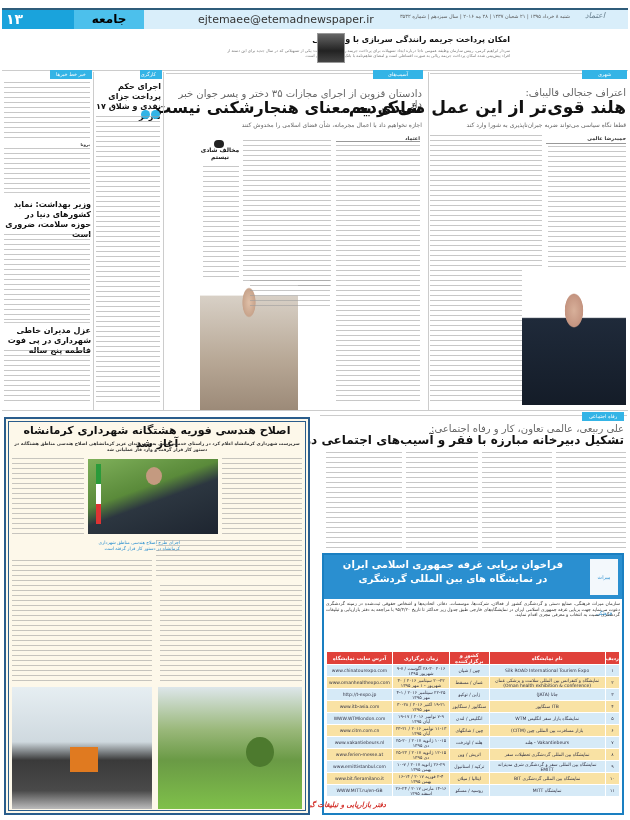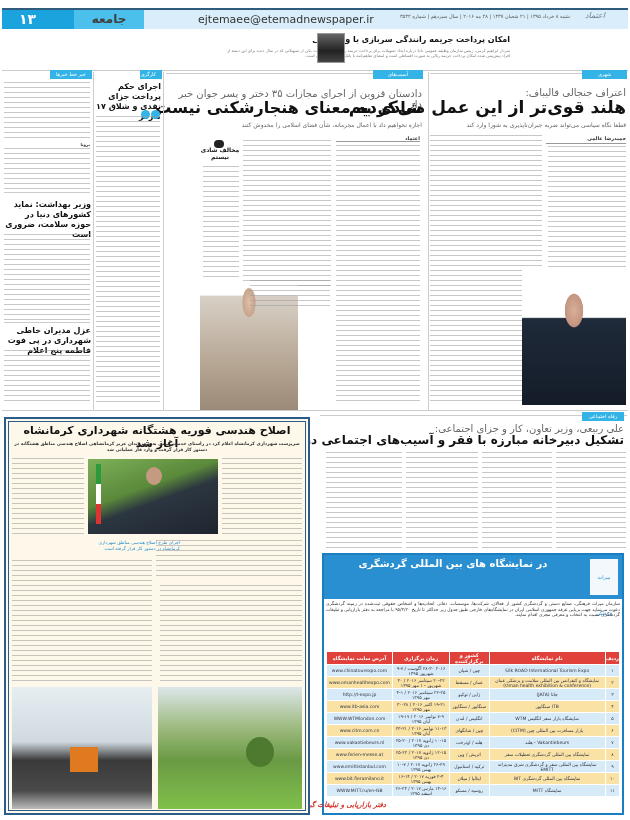--- a/index.html
+++ b/index.html
@@ -1,20 +1,20 @@
 <!DOCTYPE html>
 <html><head>
 <meta charset="utf-8">
 <style>
 *{box-sizing:border-box;margin:0;padding:0}
 body{width:630px;height:820px;background:#fff;font-family:"DejaVu Sans",sans-serif;overflow:hidden;position:relative;direction:rtl}
 .abs{position:absolute}
 .header{left:2px;top:8px;width:626px;height:21px;background:#d9eefa;border-top:2px solid #2f5c7a}
-.pagenum{left:2px;top:10px;width:72px;height:19px;background:#1aa3dc;color:#fff;font-weight:bold;font-size:14px;text-align:left;padding-left:17px;line-height:19px;direction:ltr}
-.section{left:74px;top:10px;width:70px;height:19px;background:#4cc0ec;color:#404040;font-size:12px;text-align:center;line-height:19px;font-weight:bold}
+.pagenum{left:2px;top:10px;width:72px;height:19px;background:#1aa3dc;color:#fff;font-weight:bold;font-size:14px;text-align:left;padding-left:4px;line-height:19px;direction:ltr}
+.section{left:74px;top:10px;width:70px;height:19px;background:#4cc0ec;color:#000000;font-size:12px;text-align:center;line-height:19px;font-weight:bold}
 .email{left:198px;top:13px;font-size:11px;color:#333;direction:ltr}
 .dateline{left:380px;top:13px;width:190px;font-size:5px;color:#555;text-align:right}
 .logo{left:575px;top:11px;width:40px;height:16px;font-size:8px;color:#6a8190;font-style:italic;text-align:center}
 .topbrief{left:200px;top:33px;width:430px;height:34px}
 .brief-title{position:absolute;right:120px;top:2px;font-size:8px;font-weight:bold;color:#111}
 .brief-text{position:absolute;right:120px;top:15px;width:290px;font-size:4px;line-height:5px;color:#777}
 .brief-photo{position:absolute;right:285px;top:0;width:28px;height:30px;background:linear-gradient(180deg,#666 0%,#222 60%,#444 100%);border:1px solid #999}
 .rule{height:1px;background:#ccc}
 .tag{height:9px;background:#34b4e6;color:#fff;font-size:5px;line-height:9px;padding:0 6px;text-align:center}
 .kicker{font-size:10px;color:#666}
@@ -85,35 +85,36 @@
 <div class="abs vr" style="left:93px;top:72px;height:338px"></div>
 <div class="abs tag" style="left:50px;top:70px;width:42px">خبر خط خبرها</div>
 <div class="abs lines" style="left:4px;top:82px;width:86px;height:60px"></div>
 <div class="abs" style="left:60px;top:142px;width:30px;font-size:4px;color:#333;text-align:right;font-weight:bold">برونا</div>
 <div class="abs lines" style="left:4px;top:148px;width:86px;height:42px"></div>
 <div class="abs rule" style="left:4px;top:192px;width:86px"></div>
 
 <div class="abs h1" style="left:3px;top:200px;width:88px;text-align:right;font-size:8px;line-height:10px">وزیر بهداشت: نماید کشورهای دنیا در حوزه سلامت، ضروری است</div>
 <div class="abs lines" style="left:4px;top:234px;width:86px;height:86px"></div>
 <div class="abs rule" style="left:4px;top:322px;width:86px"></div>
-<div class="abs h1" style="left:3px;top:326px;width:88px;text-align:right;font-size:8px;line-height:10px">عزل مدیران خاطی شهرداری در پی فوت فاطمه پنج اعلام</div>
+<div class="abs h1" style="left:3px;top:326px;width:88px;text-align:right;font-size:8px;line-height:10px">عزل مدیران خاطی شهرداری در پی فوت فاطمه پنج ساله</div>
 <div class="abs lines" style="left:4px;top:350px;width:86px;height:55px"></div>
 
 <div class="abs rule" style="left:2px;top:410px;width:626px"></div>
 <div class="abs" style="left:320px;top:415px;width:307px;height:1px;background:#ccc"></div>
 <div class="abs tag" style="left:582px;top:412px;width:42px">رفاه اجتماعی</div>
-<div class="abs kicker" style="right:6px;top:423px;width:300px;text-align:right">علی ربیعی، وزیر تعاون، کار و جزای اجتماعی:</div>
+<div class="abs kicker" style="right:6px;top:423px;width:300px;text-align:right">علی ربیعی، عالمی تعاون، کار و رفاه اجتماعی:</div>
 <div class="abs h1" style="right:6px;top:433px;width:300px;text-align:right;font-size:12px;white-space:nowrap">تشکیل دبیرخانه مبارزه با فقر و آسیب‌های اجتماعی در استان‌ها</div>
 <div class="abs lines" style="left:556px;top:452px;width:70px;height:98px"></div>
 <div class="abs lines" style="left:482px;top:452px;width:70px;height:98px"></div>
 <div class="abs lines" style="left:406px;top:452px;width:72px;height:98px"></div>
 <div class="abs lines" style="left:326px;top:452px;width:76px;height:98px"></div>
 
 <div class="abs adbox"></div>
 <div class="abs adhead">
+  <div style="font-size:10px;font-weight:bold;margin-top:4px;margin-right:40px">فراخوان برپایی غرفه جمهوری اسلامی ایران</div>
   <div style="font-size:10px;font-weight:bold;margin-top:3px;margin-right:40px">در نمایشگاه‌ های بین المللی گردشگری</div>
 </div>
 <div class="abs" style="left:590px;top:559px;width:28px;height:36px;background:#f3f8fc;color:#2a8fd0;font-size:5px;text-align:center;line-height:36px">میراث فرهنگی</div>
 <div class="abs" style="left:326px;top:601px;width:294px;font-size:4.5px;line-height:5.5px;color:#333;text-align:justify">سازمان میراث فرهنگی، صنایع دستی و گردشگری کشور از فعالان، شرکت‌ها، موسسات، دفاتر، اتحادیه‌ها و اشخاص حقوقی ثبت‌شده در زمینه گردشگری دعوت می‌نماید جهت برپایی غرفه جمهوری اسلامی ایران در نمایشگاه‌های خارجی طبق جدول زیر حداکثر تا تاریخ ۹۵/۳/۲۰ با مراجعه به دفتر بازاریابی و تبلیغات گردشگری نسبت به انتخاب و معرفی مجری اقدام نمایند.</div>
 <div class="abs" style="left:326px;top:651px;width:294px">
   <table class="adtable" id="adtable">
     <thead>
         <tr id="adthead">
           <th style="width: 14px;">ردیف</th>
           <th>نام نمایشگاه</th>

